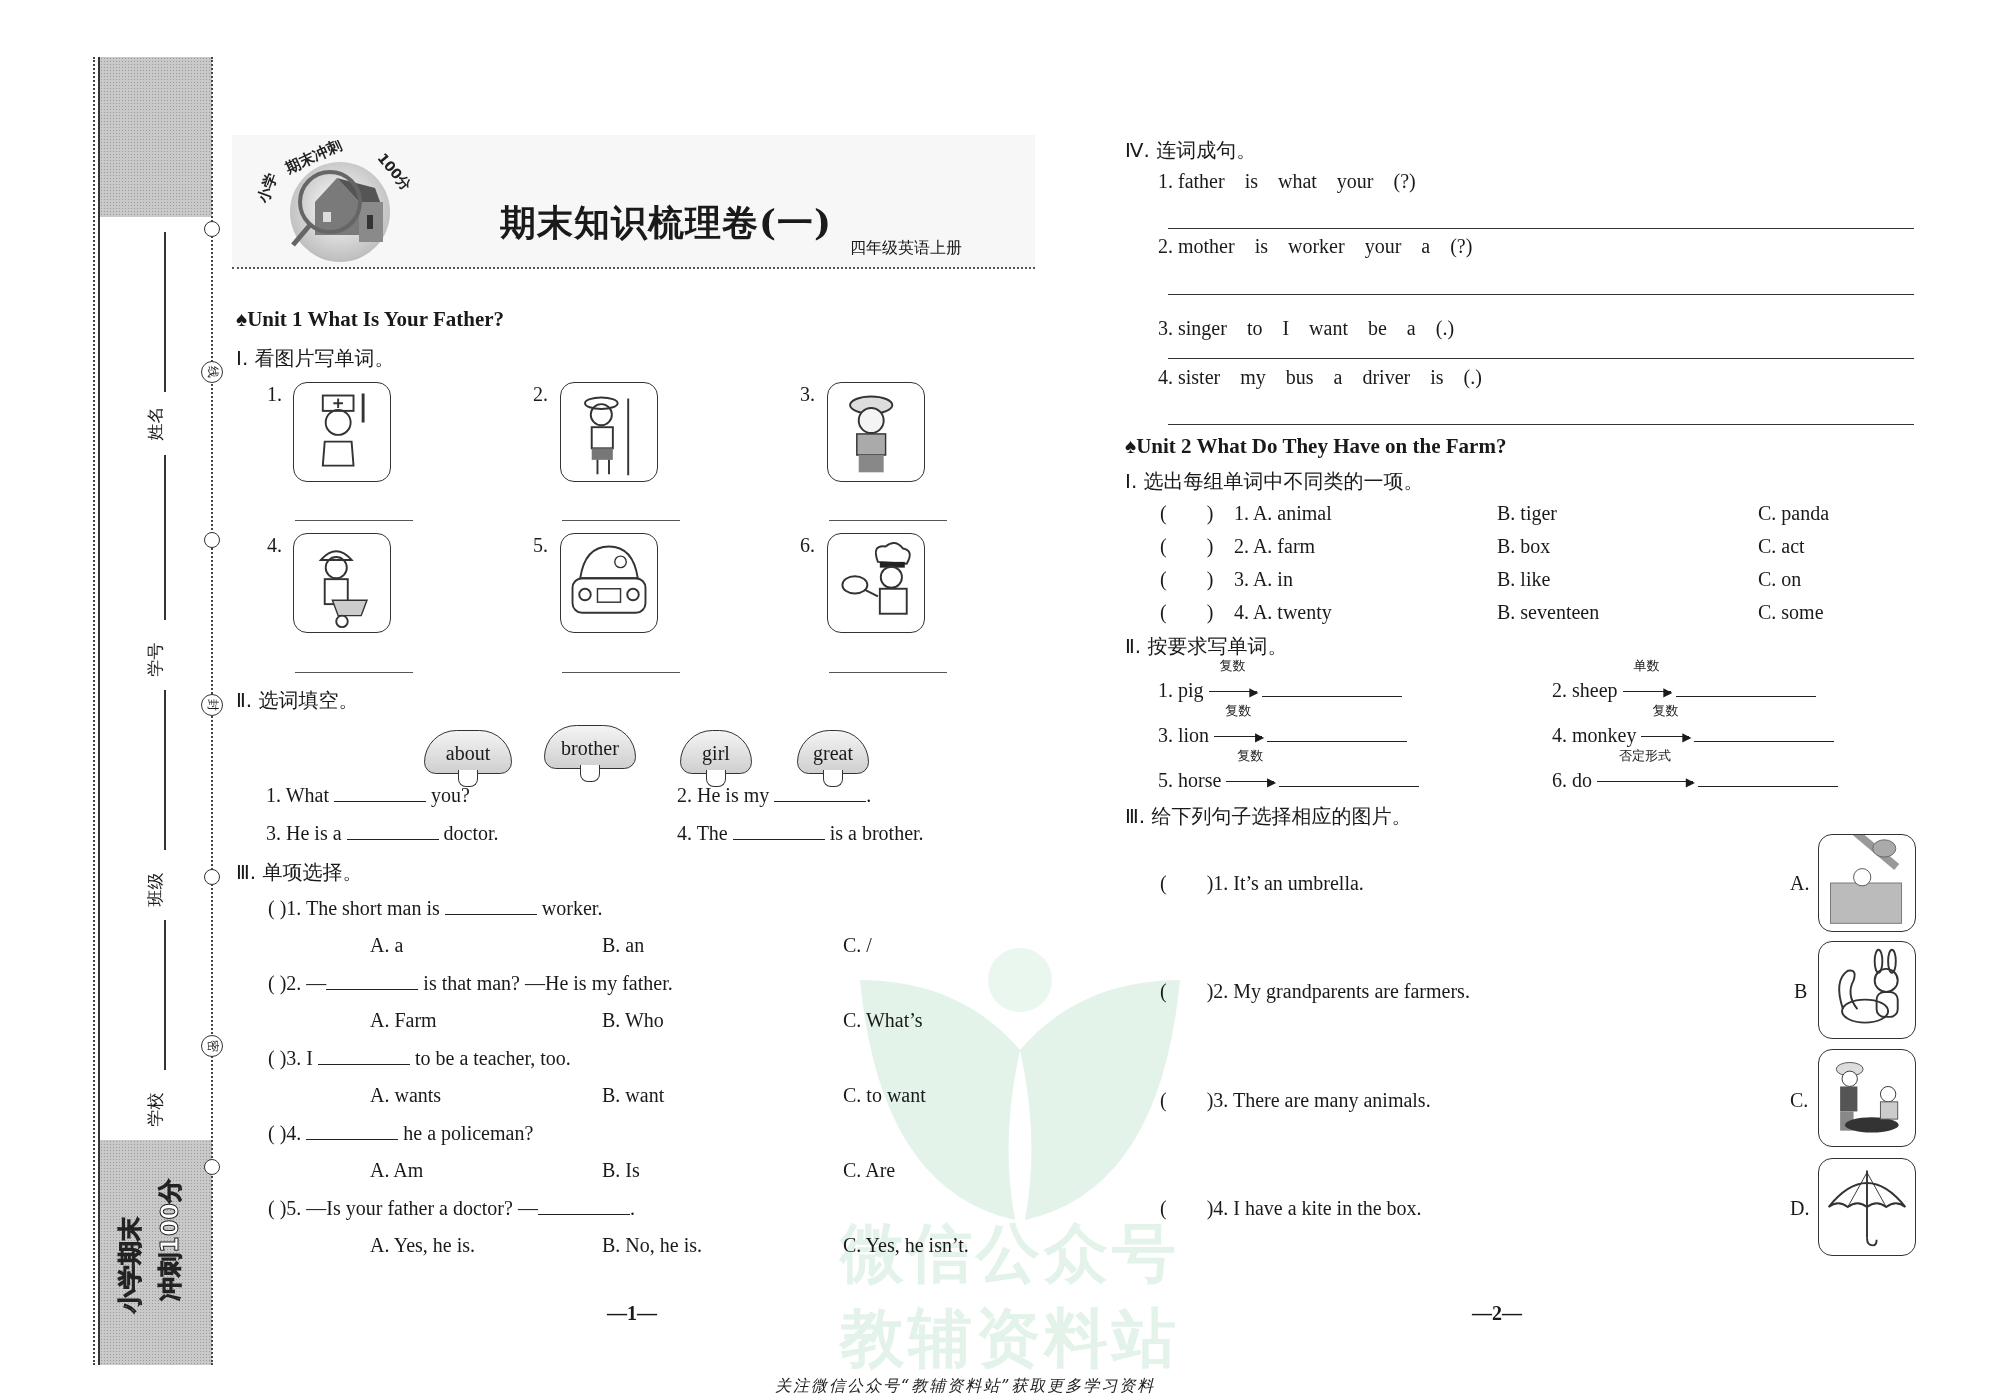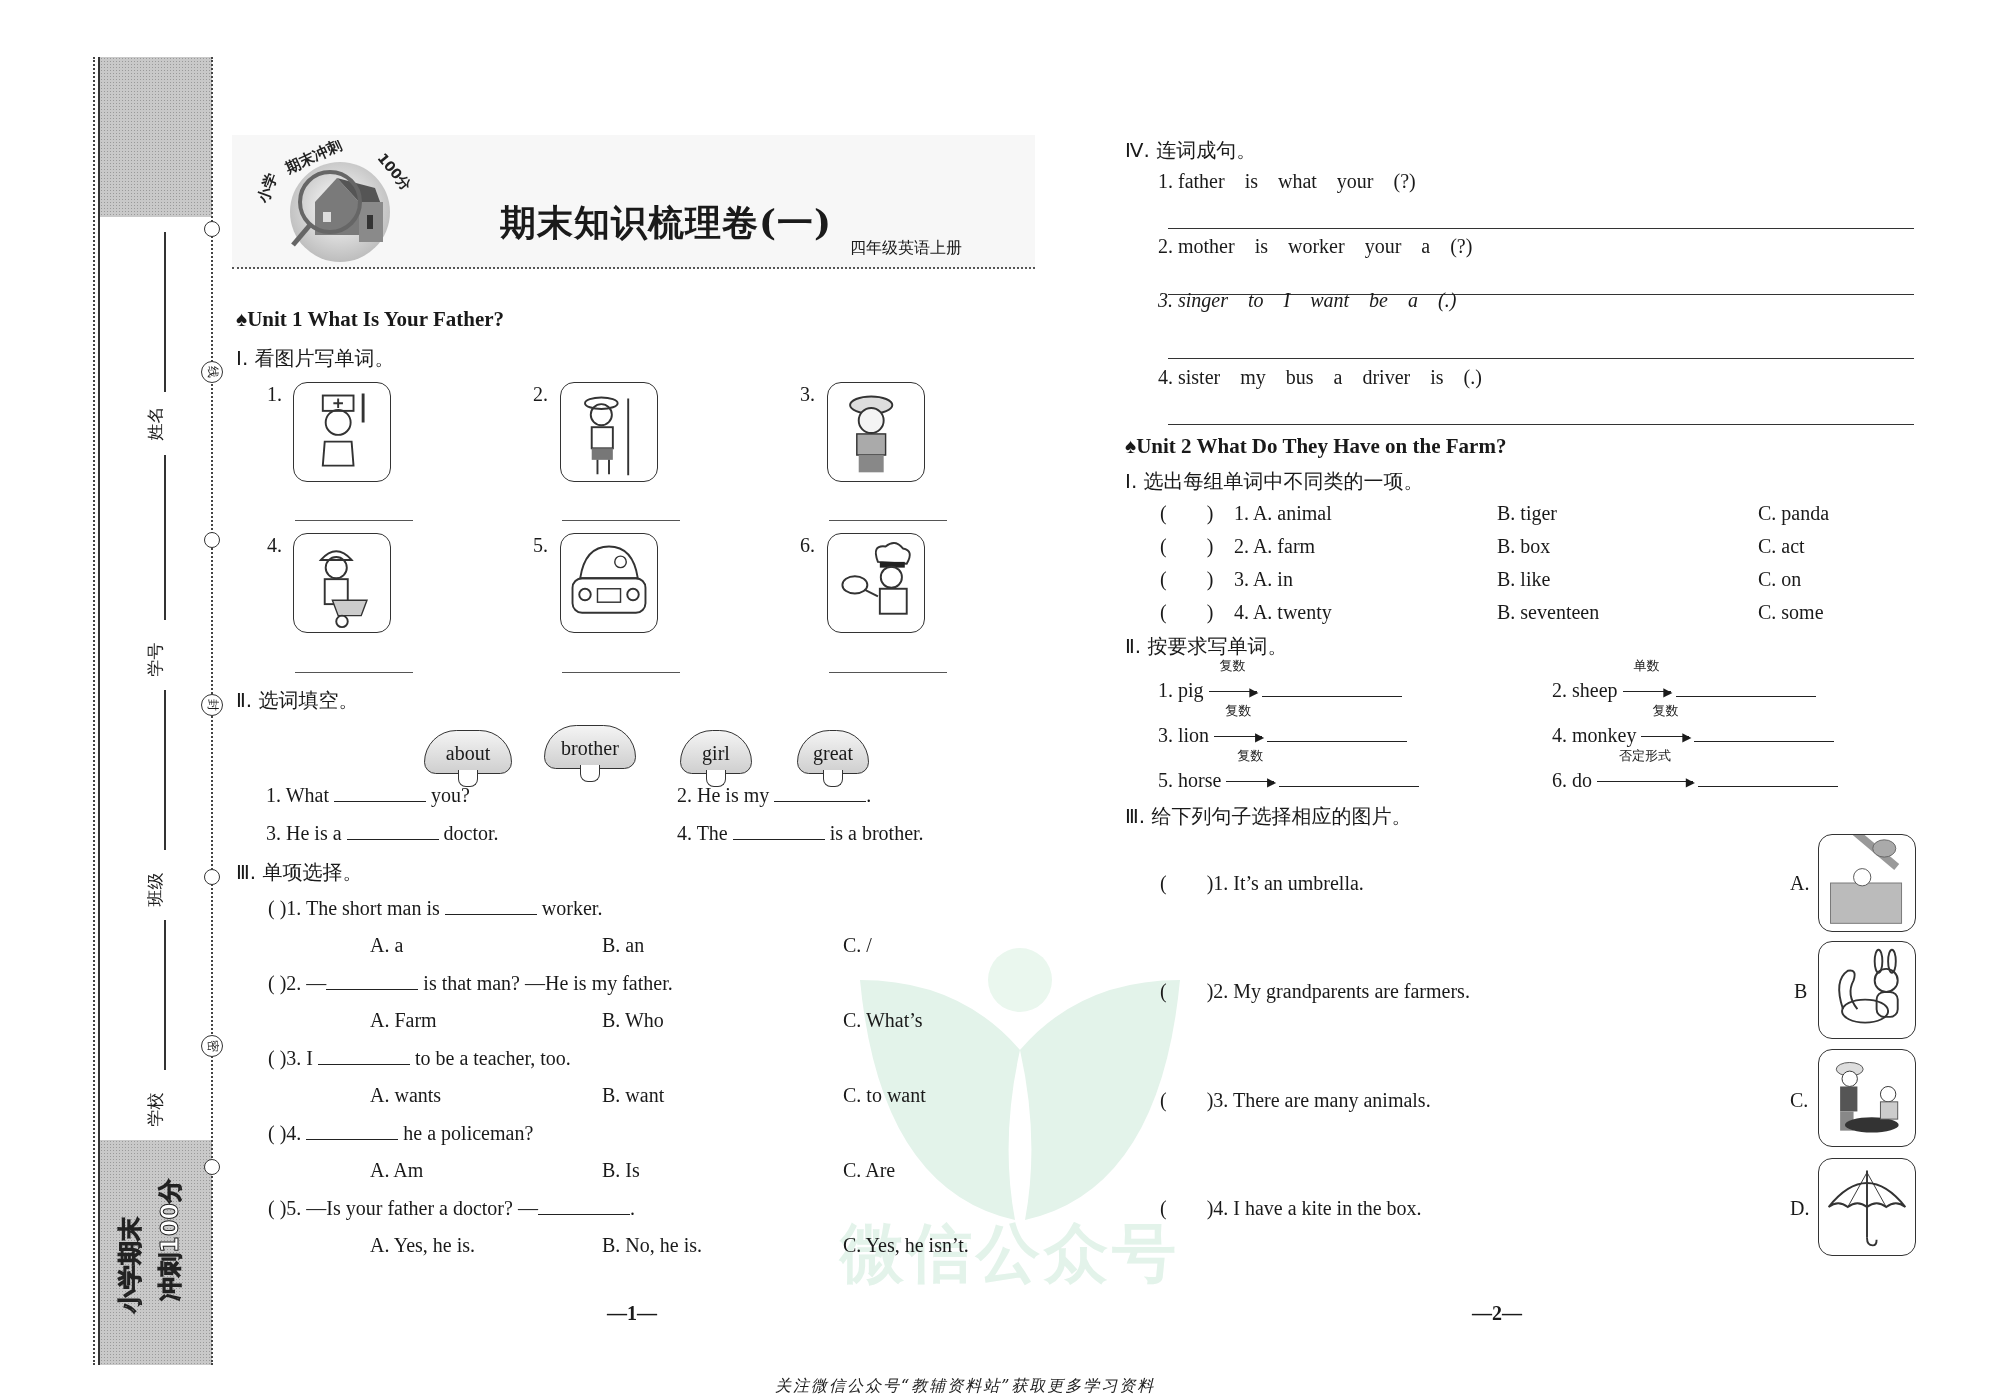--- a/index.html
+++ b/index.html
@@ -54,20 +54,21 @@
 </head>
 <body>
 
 <div class="abs" style="left:840px; top:920px; width:360px; height:420px;">
   <svg width="360" height="300" viewBox="0 0 360 300" style="position:absolute; left:0; top:0;">
     <circle cx="180" cy="60" r="32" fill="#eaf7ee"></circle>
     <path d="M20 60 Q 120 60 180 130 Q 160 220 175 300 Q 40 270 20 60 Z" fill="#e3f3ea"></path>
     <path d="M340 60 Q 240 60 180 130 Q 200 220 185 300 Q 320 270 340 60 Z" fill="#e3f3ea"></path>
   </svg>
   <div class="wm-text" style="left:0; top:290px;">微信公众号</div>
+  <div class="wm-text" style="left:0; top:375px;">教辅资料站</div>
 </div>
 
 <div>
   <div class="vdot" style="left:93px; top:57px; height:1308px;"></div>
   <div class="vsolid" style="left:98px; top:57px; height:1308px;"></div>
   <div class="shade" style="left:100px; top:57px; width:112px; height:160px;"></div>
   <div class="shade" style="left:100px; top:1140px; width:112px; height:225px;"></div>
   <div class="vdot" style="left:211px; top:57px; height:1308px;"></div>
 
   <div class="hole" style="left:204px; top:221px;"></div>
@@ -291,21 +292,21 @@
   <div class="abs txt" style="left:843px; top:1234px;">C. Yes, he isn’t.</div>
 </div>
 
 <div class="pageno" style="left:607px; top:1302px;">—1—</div>
 
 <div class="abs sec" style="left:1125px; top:137px;">Ⅳ. 连词成句。</div>
 <div class="abs txt" style="left:1158px; top:170px; white-space:pre;">1. father    is    what    your    (?)</div>
 <div class="fullline" style="left:1168px; top:228px; width:746px;"></div>
 <div class="abs txt" style="left:1158px; top:235px; white-space:pre;">2. mother    is    worker    your    a    (?)</div>
 <div class="fullline" style="left:1168px; top:294px; width:746px;"></div>
-<div class="abs txt" style="left:1158px; top:289px; white-space:pre;font-style:italic;">3. singer    to    I    want    be    a    (.)</div>
+<div class="abs txt" style="left:1158px; top:317px; white-space:pre;">3. singer    to    I    want    be    a    (.)</div>
 <div class="fullline" style="left:1168px; top:358px; width:746px;"></div>
 <div class="abs txt" style="left:1158px; top:366px; white-space:pre;">4. sister    my    bus    a    driver    is    (.)</div>
 <div class="fullline" style="left:1168px; top:424px; width:746px;"></div>
 
 <div class="abs unit" style="left:1125px; top:434px;">♠Unit 2   What Do They Have on the Farm?</div>
 <div class="abs sec" style="left:1125px; top:468px;">Ⅰ. 选出每组单词中不同类的一项。</div>
 
 <div>
   <div class="abs txt" style="left:1160px; top:502px; white-space:pre;">(        )</div>
   <div class="abs txt" style="left:1234px; top:502px;">1. A. animal</div>

